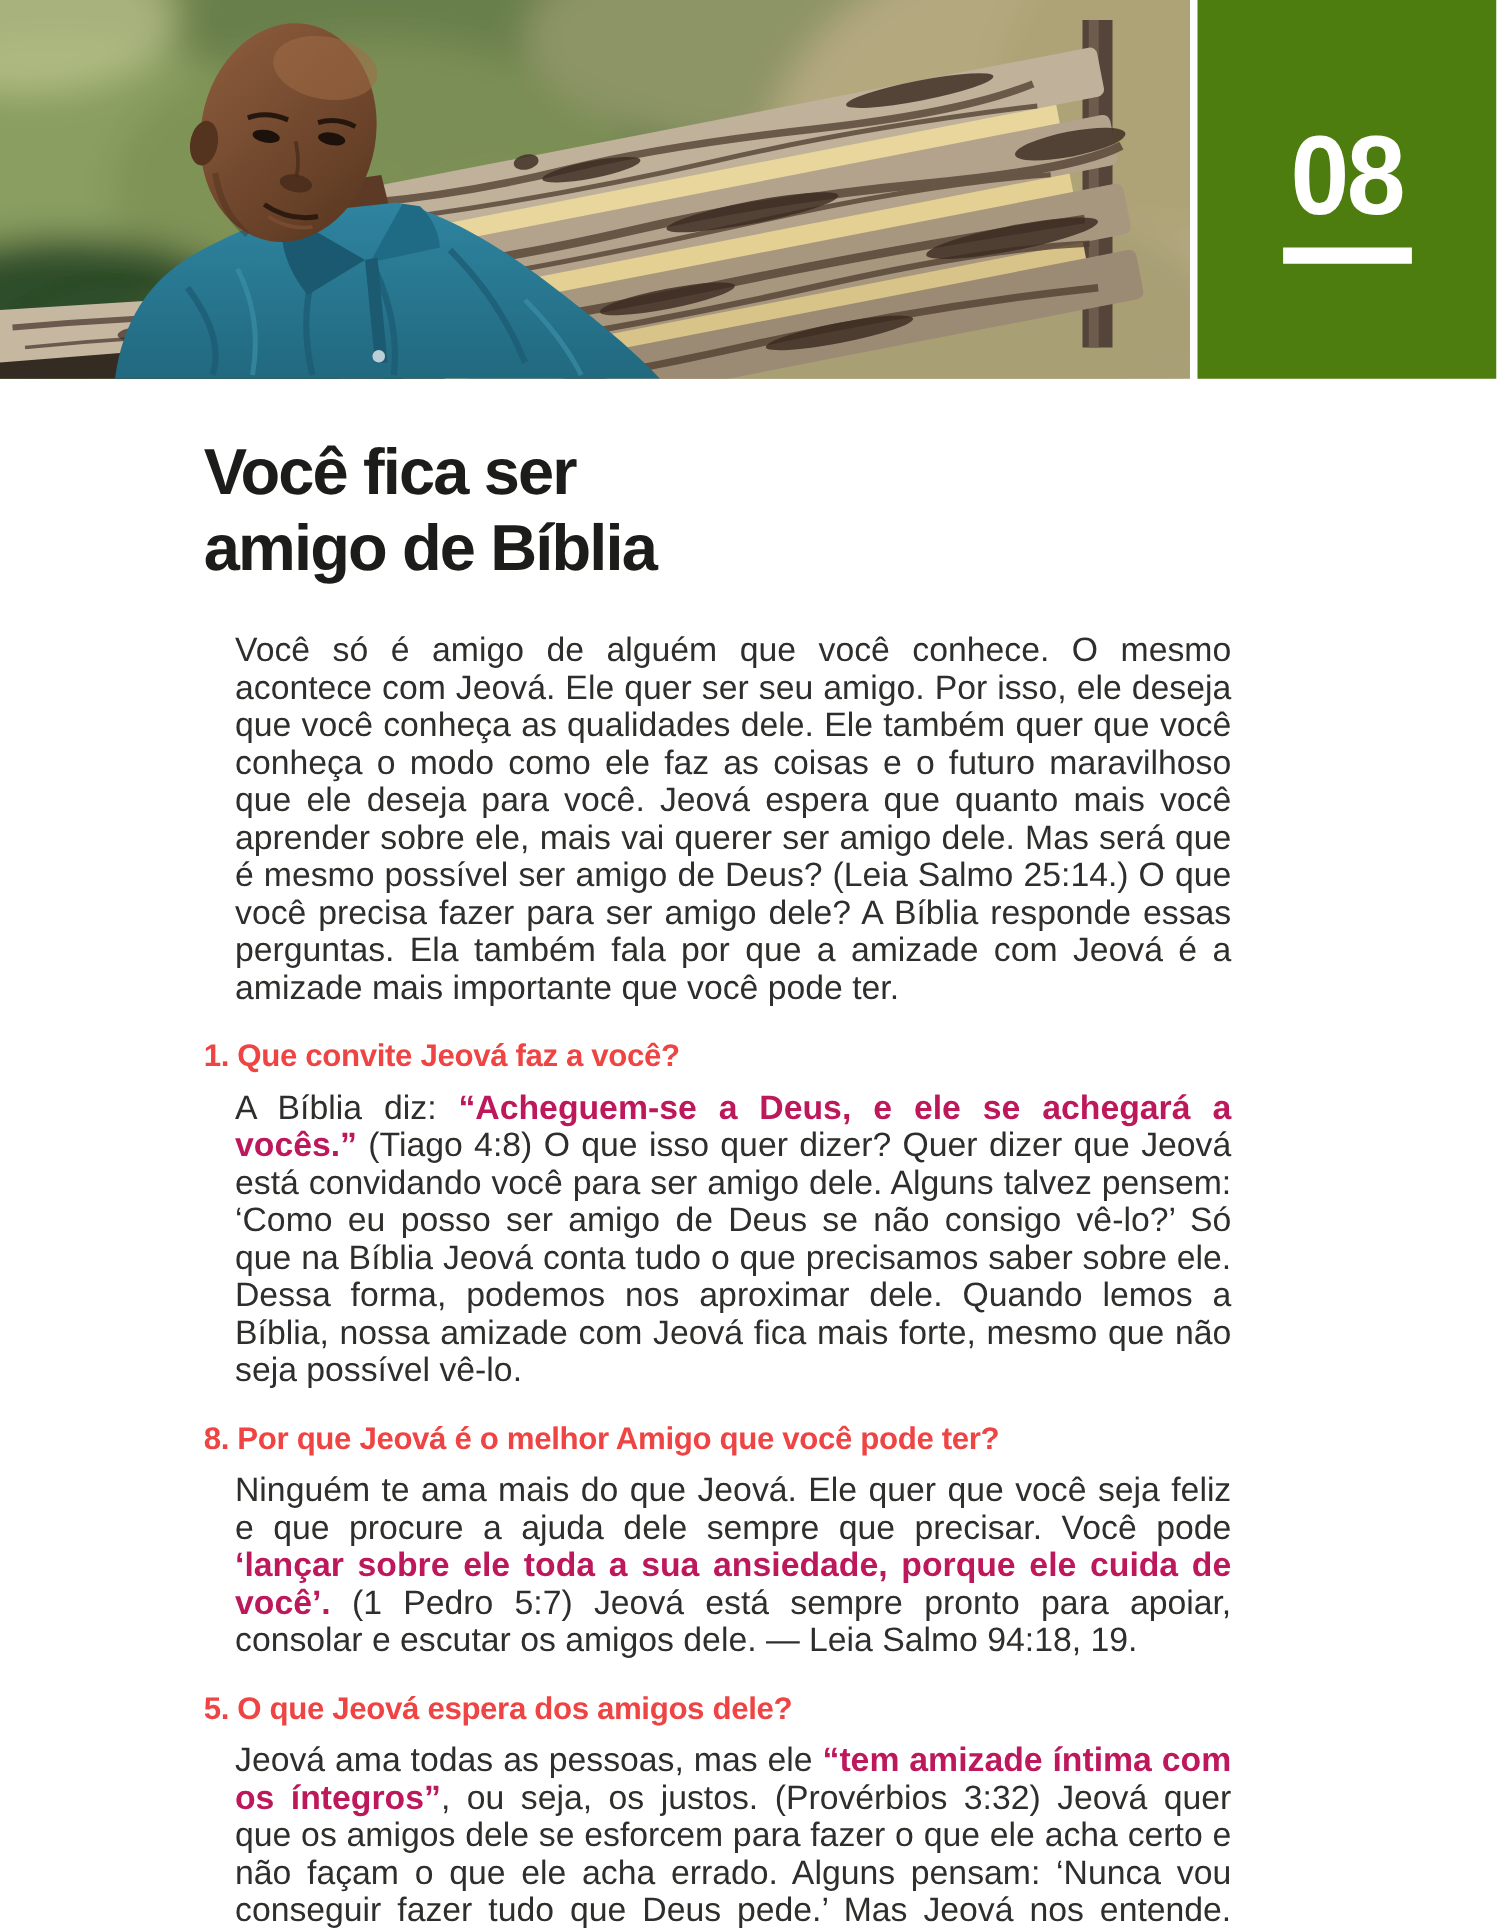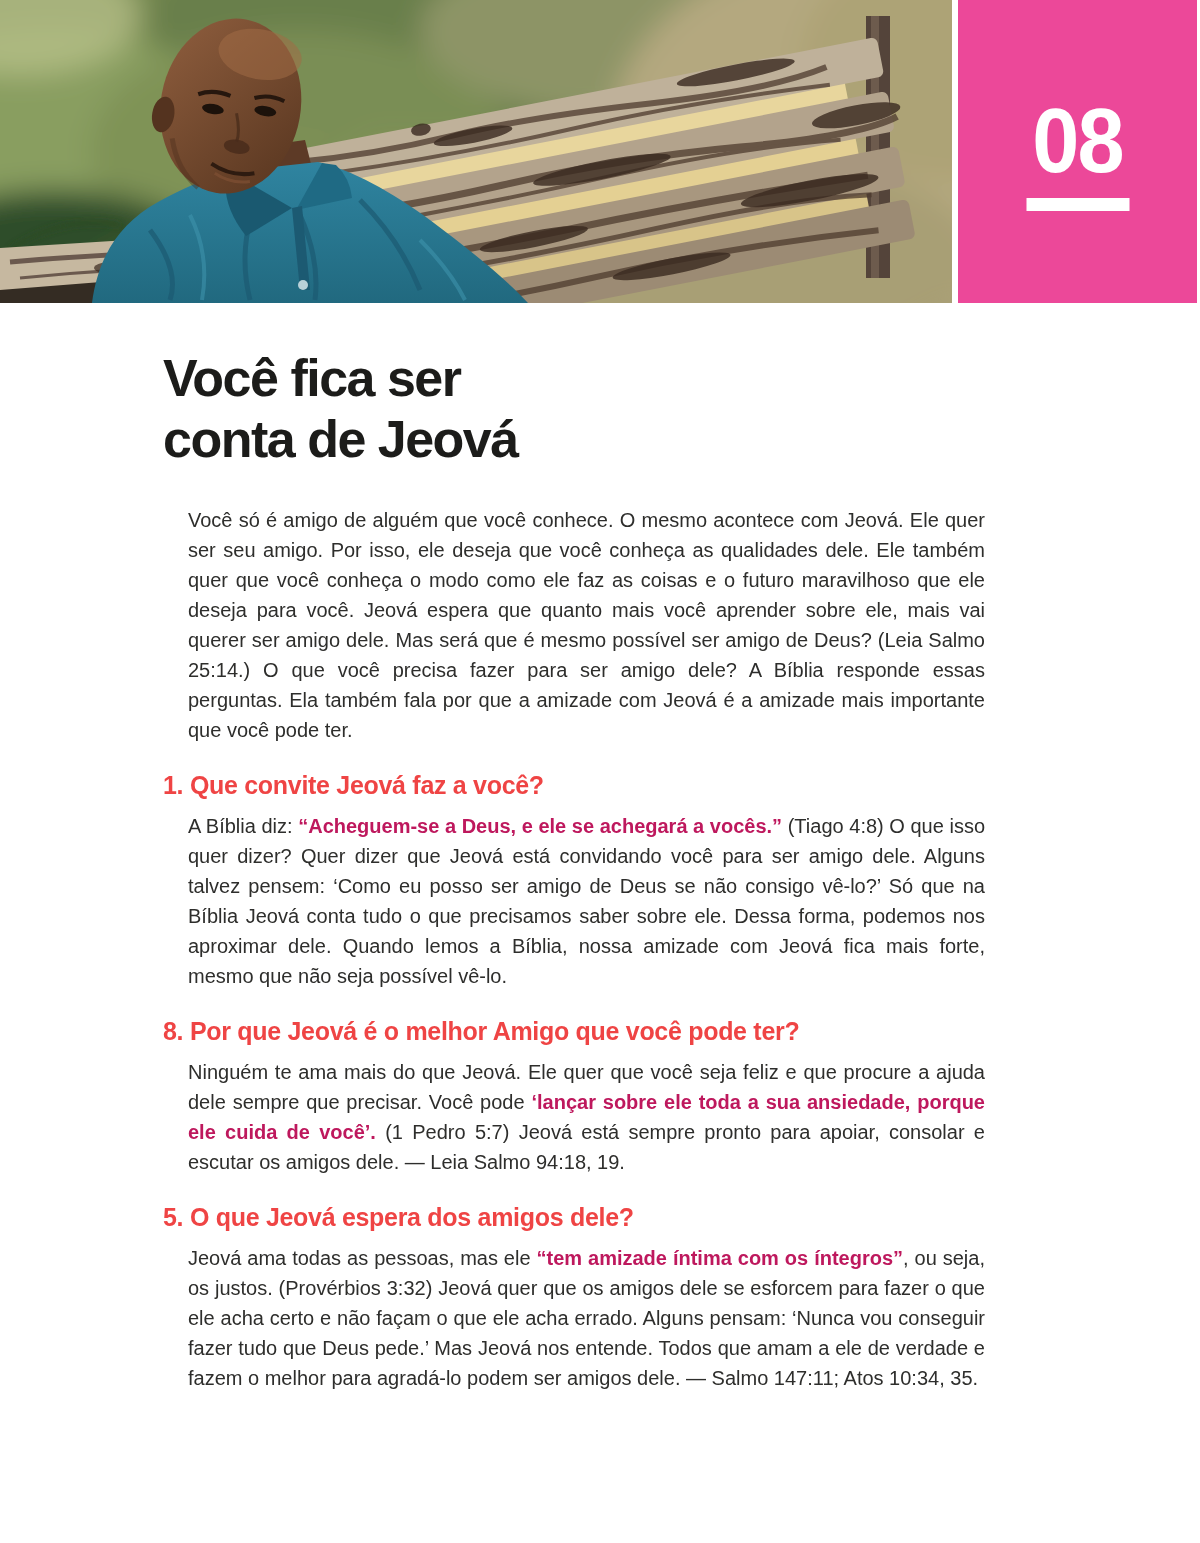--- a/index.html
+++ b/index.html
@@ -7,41 +7,41 @@
     width:1200px;height:1543px;position:relative;overflow:hidden;
     font-family:"Liberation Sans","DejaVu Sans",sans-serif;
     -webkit-font-smoothing:antialiased;
   }
   
   .header{position:absolute;top:0;left:0;width:1200px;height:303px;}
   .photo-wrap{position:absolute;top:0;left:0;width:952px;height:303px;overflow:hidden;}
   .photo-wrap svg{display:block;}
   .badge{
     position:absolute;top:0;left:958px;width:239px;height:303px;
-    background:#ec4899;
+    background:#4d7c0f;
   }
   .badge-number{
     position:absolute;top:96px;left:0;width:100%;
     text-align:center;color:#ffffff;font-weight:700;
     font-size:90px;line-height:1;letter-spacing:-2px;
     transform:scaleX(.94);transform-origin:center;
   }
   .badge-bar{
     position:absolute;top:198px;left:50%;transform:translateX(-50%);
     width:103px;height:13px;background:#ffffff;
   }
   
   .article{position:absolute;top:348px;left:163px;width:824px;color:#2c2c2a;}
   h1.title{
     margin:0 0 34px 0;font-size:52px;line-height:1.18;font-weight:700;
     color:#1c1c1a;letter-spacing:-1.5px;
   }
   p.body{
     margin:0 0 0 25px;width:797px;
-    font-size:20px;line-height:30px;text-align:justify;color:#2e2e2c;
+    font-size:27px;line-height:30px;text-align:justify;color:#2e2e2c;
   }
   p.body.intro{margin-bottom:0;}
   h2.q{
     margin:26px 0 11px 0;font-size:25px;font-weight:700;
     color:#ef4444;letter-spacing:-.3px;
   }
   b{font-weight:700;color:#be185d;}
 </style>
 </head>
 <body>
@@ -163,21 +163,21 @@
   </div>
 
   <div class="badge">
     <div class="badge-number">08</div>
     <div class="badge-bar"></div>
   </div>
 </div>
 
 <div class="article">
 
-  <h1 class="title"><span>Você fica ser</span><br><span>conta de Jeová</span></h1>
+  <h1 class="title"><span>Você fica ser</span><br><span>amigo de Bíblia</span></h1>
 
   <p class="body intro">Você só é amigo de alguém que você conhece. O mesmo acontece com Jeová. Ele quer ser seu amigo. Por isso, ele deseja que você conheça as qualidades dele. Ele também quer que você conheça o modo como ele faz as coisas e o futuro maravilhoso que ele deseja para você. Jeová espera que quanto mais você aprender sobre ele, mais vai querer ser amigo dele. Mas será que é mesmo possível ser amigo de Deus? (Leia Salmo 25:14.) O que você precisa fazer para ser amigo dele? A Bíblia responde essas perguntas. Ela também fala por que a amizade com Jeová é a amizade mais importante que você pode ter.</p>
 
   <section>
     <h2 class="q">1. Que convite Jeová faz a você?</h2>
     <p class="body"><span>A Bíblia diz: </span><b>“Acheguem-se a Deus, e ele se achegará a vocês.”</b><span> (Tiago 4:8) O que isso quer dizer? Quer dizer que Jeová está convidando você para ser amigo dele. Alguns talvez pensem: ‘Como eu posso ser amigo de Deus se não consigo vê-lo?’ Só que na Bíblia Jeová conta tudo o que precisamos saber sobre ele. Dessa forma, podemos nos aproximar dele. Quando lemos a Bíblia, nossa amizade com Jeová fica mais forte, mesmo que não seja possível vê-lo.</span></p>
   </section>
 
   <section>
     <h2 class="q">8. Por que Jeová é o melhor Amigo que você pode ter?</h2>

